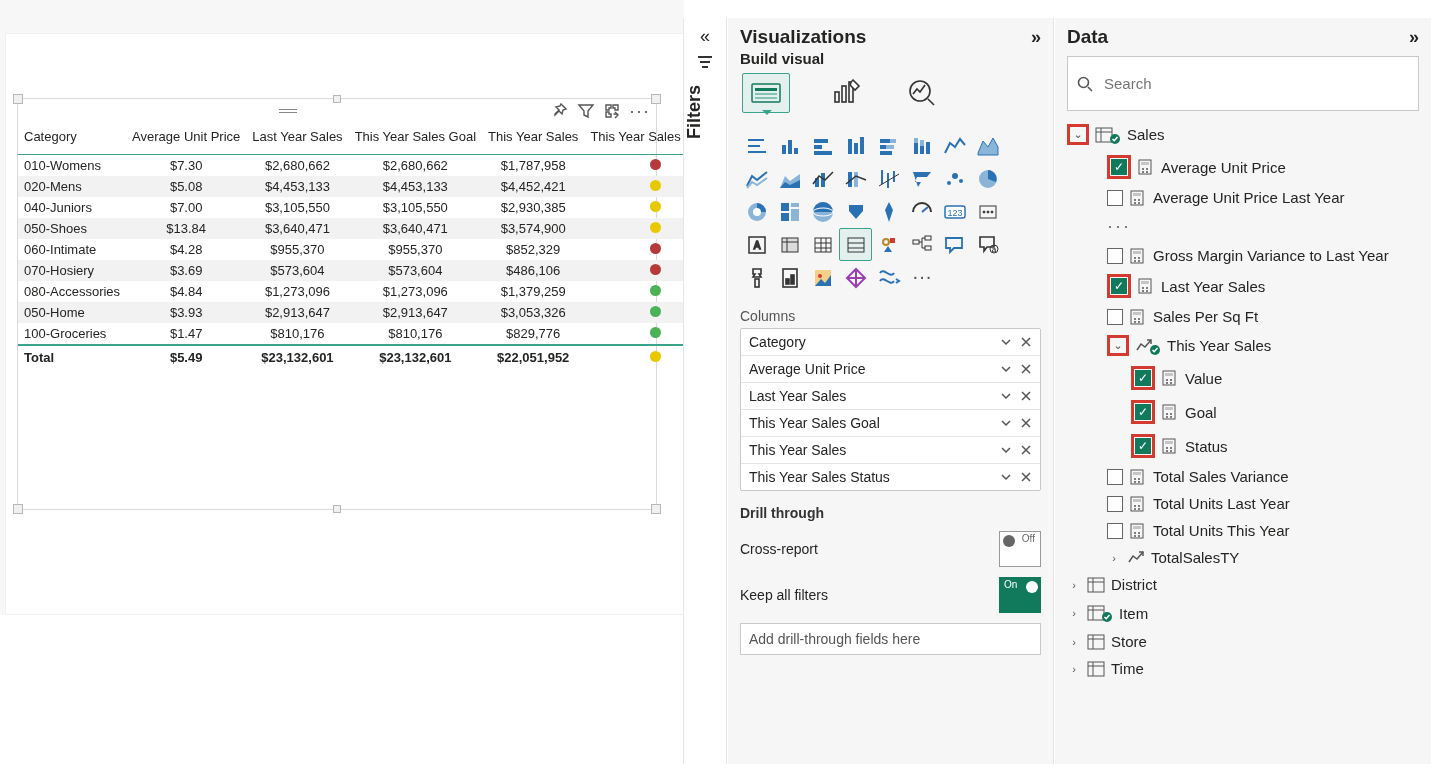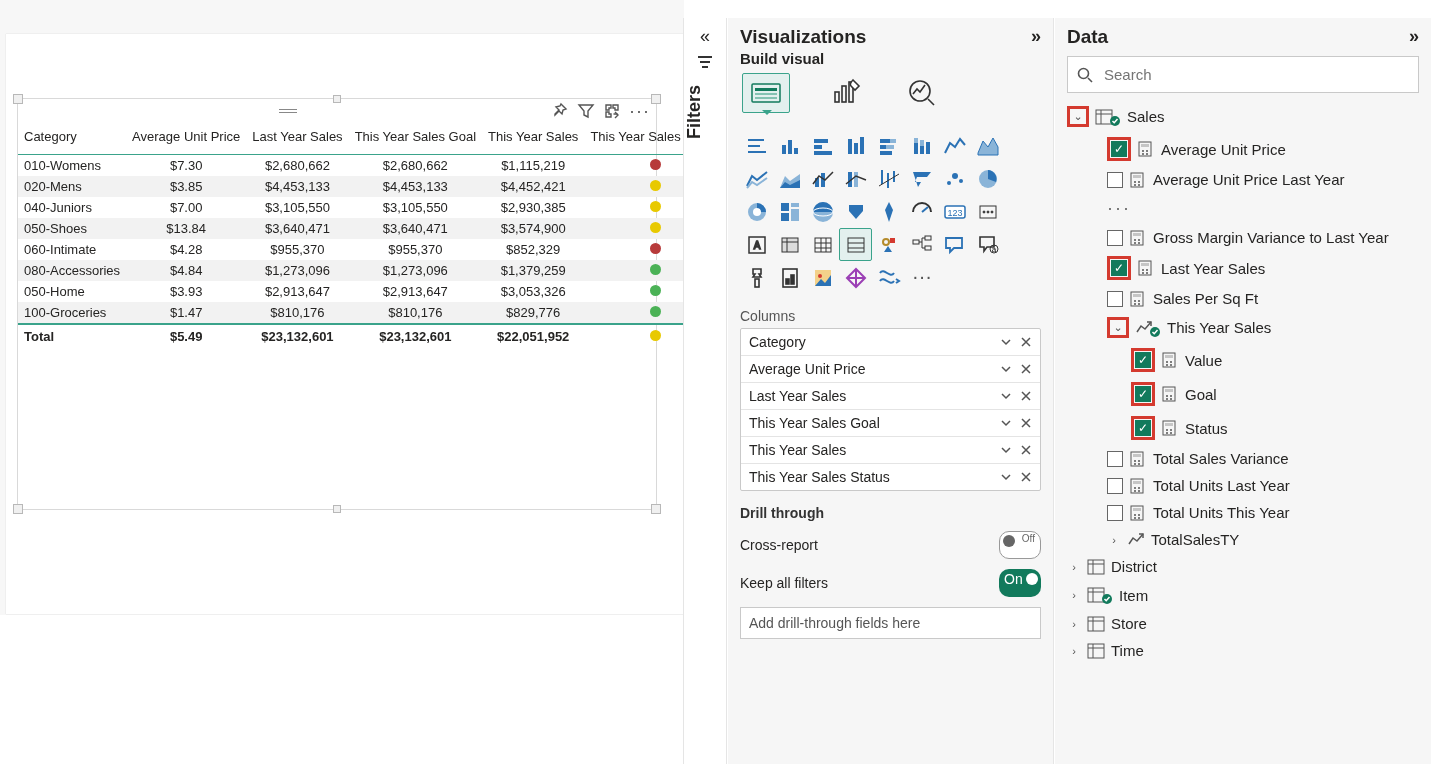--- a/index.html
+++ b/index.html
@@ -34,52 +34,52 @@
   .dot-green{background:#4bb256;}
 
   
   .filters-tab { position:absolute; left:683px; top:18px; width:44px; height:746px; background:#fff; border-left:1px solid #e5e5e5;border-right:1px solid #e5e5e5; text-align:center; padding-top:8px;}
   .filters-tab .expand{font-size:18px;}
   .filters-tab svg{width:18px;height:18px;margin-top:6px;}
   .filters-tab .vtext{writing-mode:vertical-rl;transform:rotate(180deg);font-weight:600;font-size:18px;margin-top:10px;}
 
   
   .viz-pane{position:absolute;left:728px;top:18px;width:326px;height:746px;background:#f6f6f6;border-right:1px solid #e5e5e5;padding:8px 12px 12px;}
-  .pane-title{display:flex;justify-content:space-between;align-items:flex-start;font-weight:700;font-size:19px;padding:0 0 2px;}
+  .pane-title{display:flex;justify-content:space-between;align-items:center;font-weight:700;font-size:19px;padding:0 0 2px;}
   .pane-sub{font-weight:600;font-size:15px;margin-top:0;}
   .tab-row{display:flex;gap:36px;margin-top:6px;margin-left:2px;}
   .build-tab{width:48px;height:40px;border:1px solid #3aa38b;border-radius:2px;background:#e3f0ee;display:flex;align-items:center;justify-content:center;position:relative;}
   .build-tab::after{content:"";position:absolute;bottom:-8px;left:50%;margin-left:-4px;border:5px solid transparent;border-top-color:#3aa38b;}
   .tab-icon{width:40px;height:40px;display:flex;align-items:center;justify-content:center;}
 
   .viz-grid{display:grid;grid-template-columns:repeat(8,33px);grid-auto-rows:33px;gap:0;margin-top:16px;}
   .viz-cell{display:flex;align-items:center;justify-content:center;border-radius:2px;cursor:pointer;}
   .viz-cell svg{width:26px;height:26px;}
   .viz-cell.sel{background:#e3f0ee;border:1px solid #3aa38b;}
 
   .sect-label{font-size:14px;color:#555;margin-top:14px;margin-bottom:4px;}
   .field-well{background:#fff;border:1px solid #c9c9c9;border-radius:2px;margin-top:0;}
   .well-item{display:flex;align-items:center;justify-content:space-between;padding:5px 8px;font-size:14px;border-top:1px solid #e4e4e4;}
   .well-item:first-child{border-top:none;}
   .well-item .icons{display:flex;gap:8px;align-items:center;stroke:#555;}
 
   .drill-row{display:flex;justify-content:space-between;align-items:center;font-size:14px;margin-top:10px;}
-  .toggle{width:42px;height:28px;border-radius:10px;position:relative;}
+  .toggle{width:42px;height:36px;border-radius:0;position:relative;}
   .toggle.off{background:#fff;border:1px solid #999;}
   .toggle.off .knob{width:12px;height:12px;border-radius:50%;background:#666;position:absolute;left:3px;top:3px;}
   .toggle.off .lbl{position:absolute;right:5px;top:1px;font-size:10px;color:#666;}
   .toggle.on{background:#127a5c;}
   .toggle.on .knob{width:12px;height:12px;border-radius:50%;background:#fff;position:absolute;right:3px;top:4px;}
-  .toggle.on .lbl{position:absolute;left:5px;top:2px;font-size:14px;color:#fff;}
+  .toggle.on .lbl{position:absolute;left:5px;top:2px;font-size:10px;color:#fff;}
 
   .drill-drop{background:#fff;border:1px solid #c9c9c9;padding:7px 8px;font-size:14px;color:#555;margin-top:10px;}
 
   
   .data-pane{position:absolute;left:1055px;top:18px;width:376px;height:746px;background:#f6f6f6;padding:8px 12px;}
-  .search-box{display:flex;align-items:center;gap:8px;border:1px solid #c9c9c9;background:#fff;padding:8px 8px;margin-top:6px;}
+  .search-box{display:flex;align-items:center;gap:8px;border:1px solid #c9c9c9;background:#fff;padding:17px 8px;margin-top:6px;}
   .search-box input{border:none;outline:none;font-size:15px;flex:1;background:transparent;}
 
   .tree{margin-top:8px;font-size:15px;}
   .tree-row{display:flex;align-items:center;gap:6px;padding:5px 0;white-space:nowrap;}
   .lvl-0{padding-left:0;}
   .lvl-1{padding-left:40px;}
   .lvl-2{padding-left:64px;}
   .chev{width:14px;font-size:11px;color:#555;display:inline-block;text-align:center;}
   .cb{width:16px;height:16px;border:1px solid #666;background:#fff;display:inline-flex;align-items:center;justify-content:center;}
   .cb.checked{background:#127a5c;border-color:#127a5c;color:#fff;font-size:12px;}
@@ -133,26 +133,26 @@
             <th>This Year Sales</th>
             <th>This Year Sales Status</th>
           </tr>
         </thead>
       <tbody id="tbl-body">
           <tr>
             <td>010-Womens</td>
             <td>$7.30</td>
             <td>$2,680,662</td>
             <td>$2,680,662</td>
-            <td>$1,115,219</td>
+            <td>$1,787,958</td>
             <td><span class="dot dot-red"></span></td>
           </tr>
           <tr>
             <td>020-Mens</td>
-            <td>$3.85</td>
+            <td>$5.08</td>
             <td>$4,453,133</td>
             <td>$4,453,133</td>
             <td>$4,452,421</td>
             <td><span class="dot dot-yellow"></span></td>
           </tr>
           <tr>
             <td>040-Juniors</td>
             <td>$7.00</td>
             <td>$3,105,550</td>
             <td>$3,105,550</td>
@@ -166,20 +166,28 @@
             <td>$3,640,471</td>
             <td>$3,574,900</td>
             <td><span class="dot dot-yellow"></span></td>
           </tr>
           <tr>
             <td>060-Intimate</td>
             <td>$4.28</td>
             <td>$955,370</td>
             <td>$955,370</td>
             <td>$852,329</td>
+            <td><span class="dot dot-red"></span></td>
+          </tr>
+          <tr>
+            <td>070-Hosiery</td>
+            <td>$3.69</td>
+            <td>$573,604</td>
+            <td>$573,604</td>
+            <td>$486,106</td>
             <td><span class="dot dot-red"></span></td>
           </tr>
           <tr>
             <td>080-Accessories</td>
             <td>$4.84</td>
             <td>$1,273,096</td>
             <td>$1,273,096</td>
             <td>$1,379,259</td>
             <td><span class="dot dot-green"></span></td>
           </tr>

